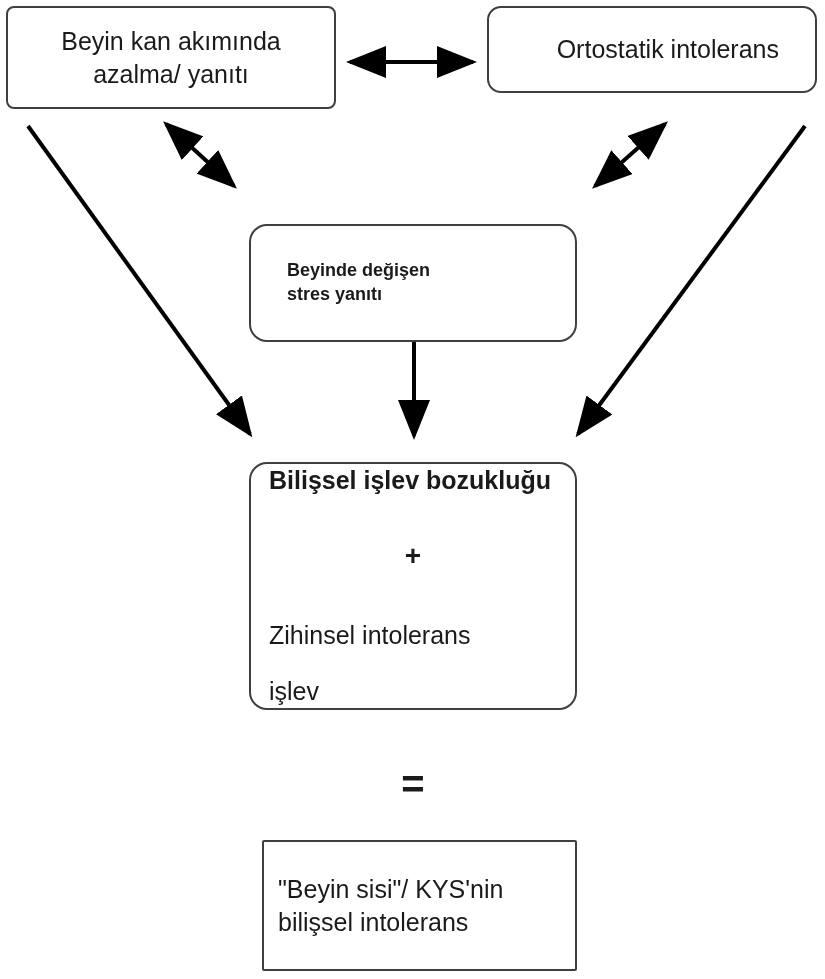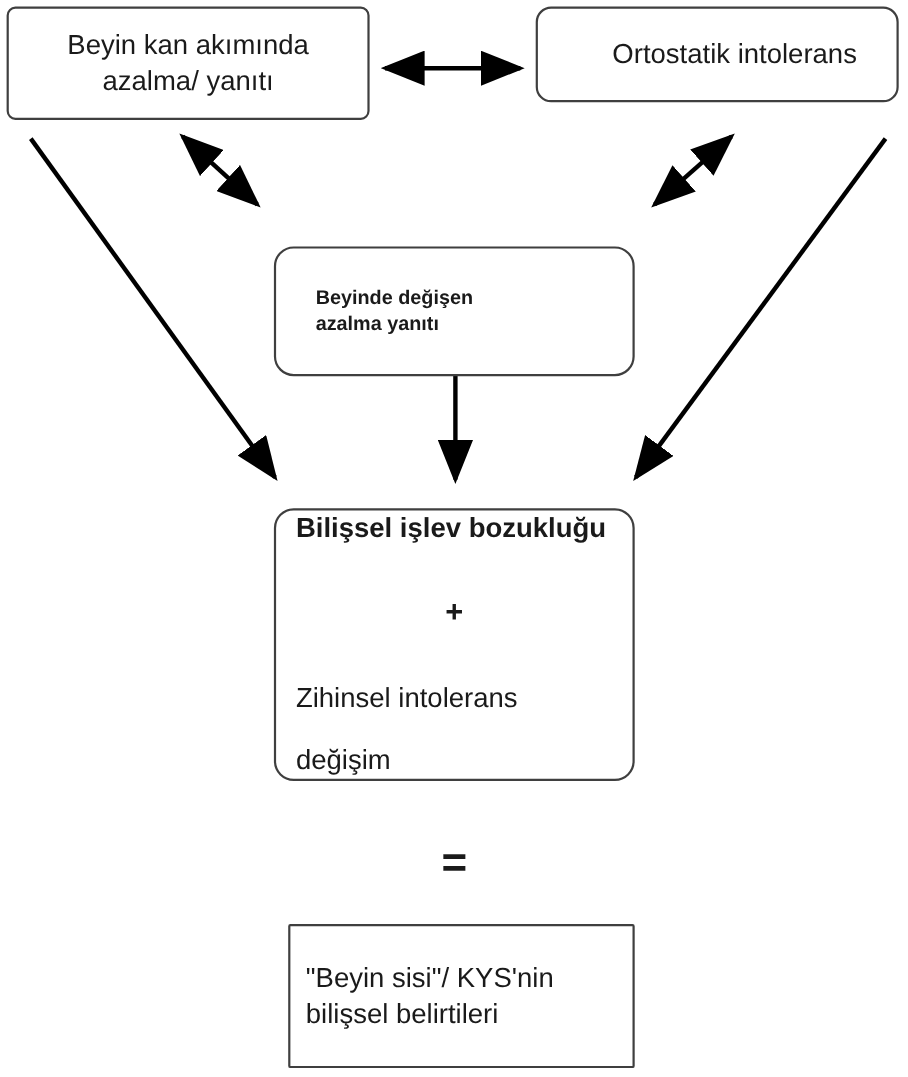--- a/index.html
+++ b/index.html
@@ -145,30 +145,30 @@
     <span class="line">Beyin kan akımında</span>
     <span class="line">azalma/ yanıtı</span>
   </div>
 
   <div class="node" id="node-orthostatic">
     <span class="line">Ortostatik intolerans</span>
   </div>
 
   <div class="node" id="node-stress-response">
     <span class="line">Beyinde değişen</span>
-    <span class="line">azalma yanıtı</span>
+    <span class="line">stres yanıtı</span>
   </div>
 
   <div class="node" id="node-cognitive">
     <span class="line title-line">Bilişsel işlev bozukluğu</span>
     <span class="plus">+</span>
     <span class="line">Zihinsel intolerans</span>
-    <span class="line">değişim</span>
+    <span class="line">işlev</span>
   </div>
 
   <div class="equals-sign">=</div>
 
   <div class="node" id="node-brain-fog">
     <span class="line">"Beyin sisi"/ KYS'nin</span>
-    <span class="line">bilişsel belirtileri</span>
+    <span class="line">bilişsel intolerans</span>
   </div>
 
 </div>
 
 </body></html>

